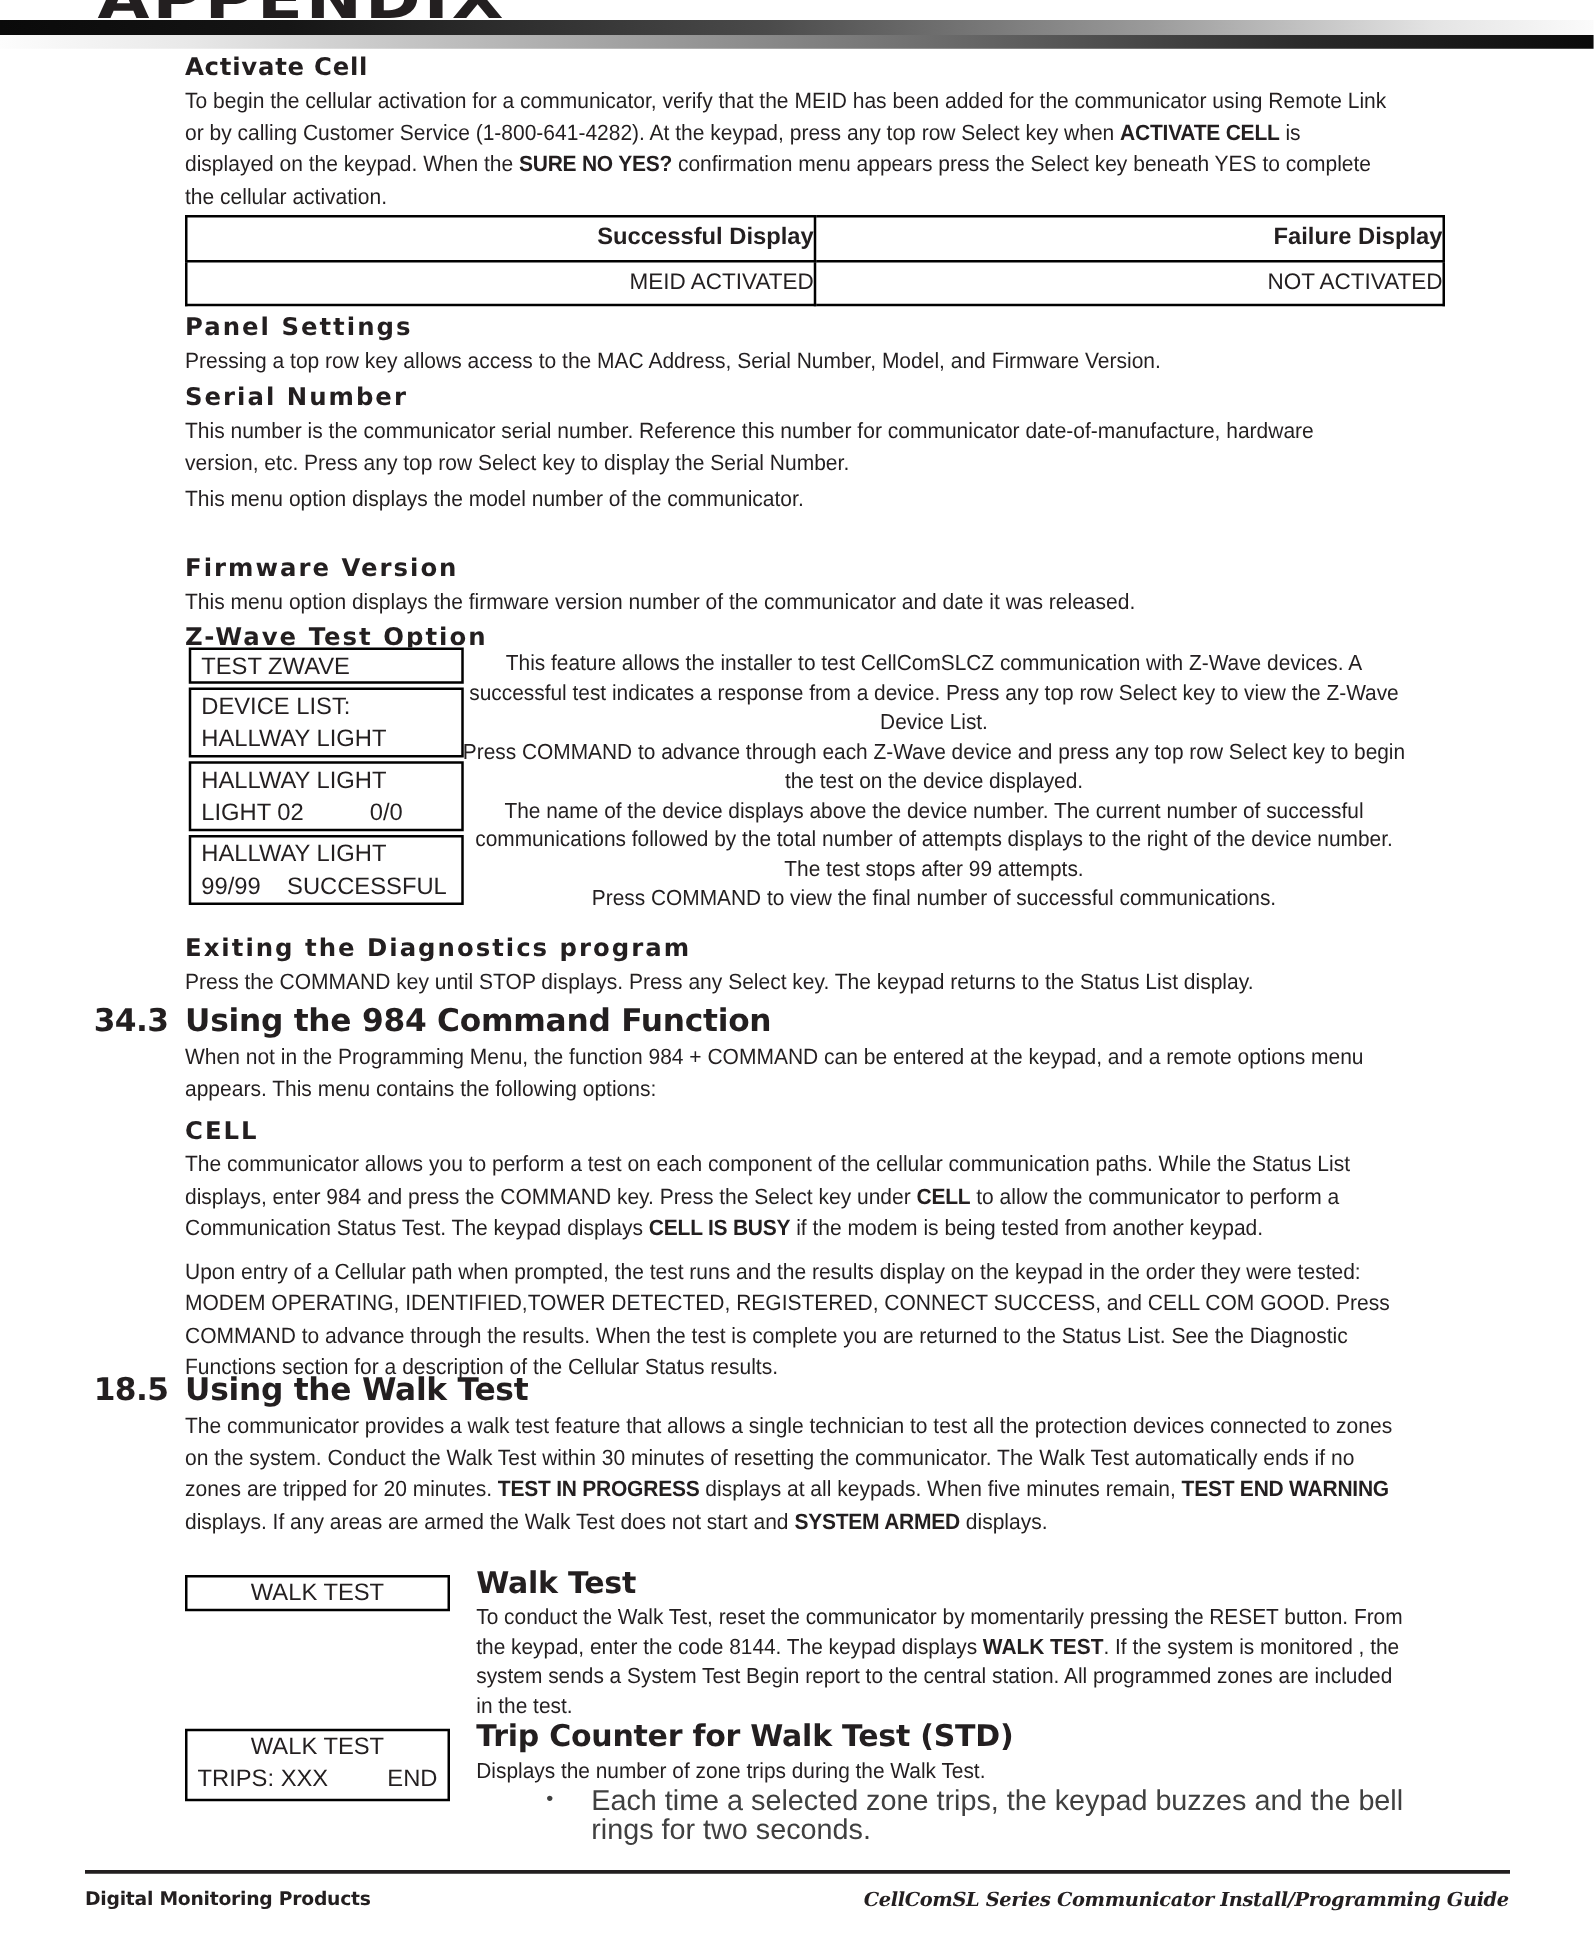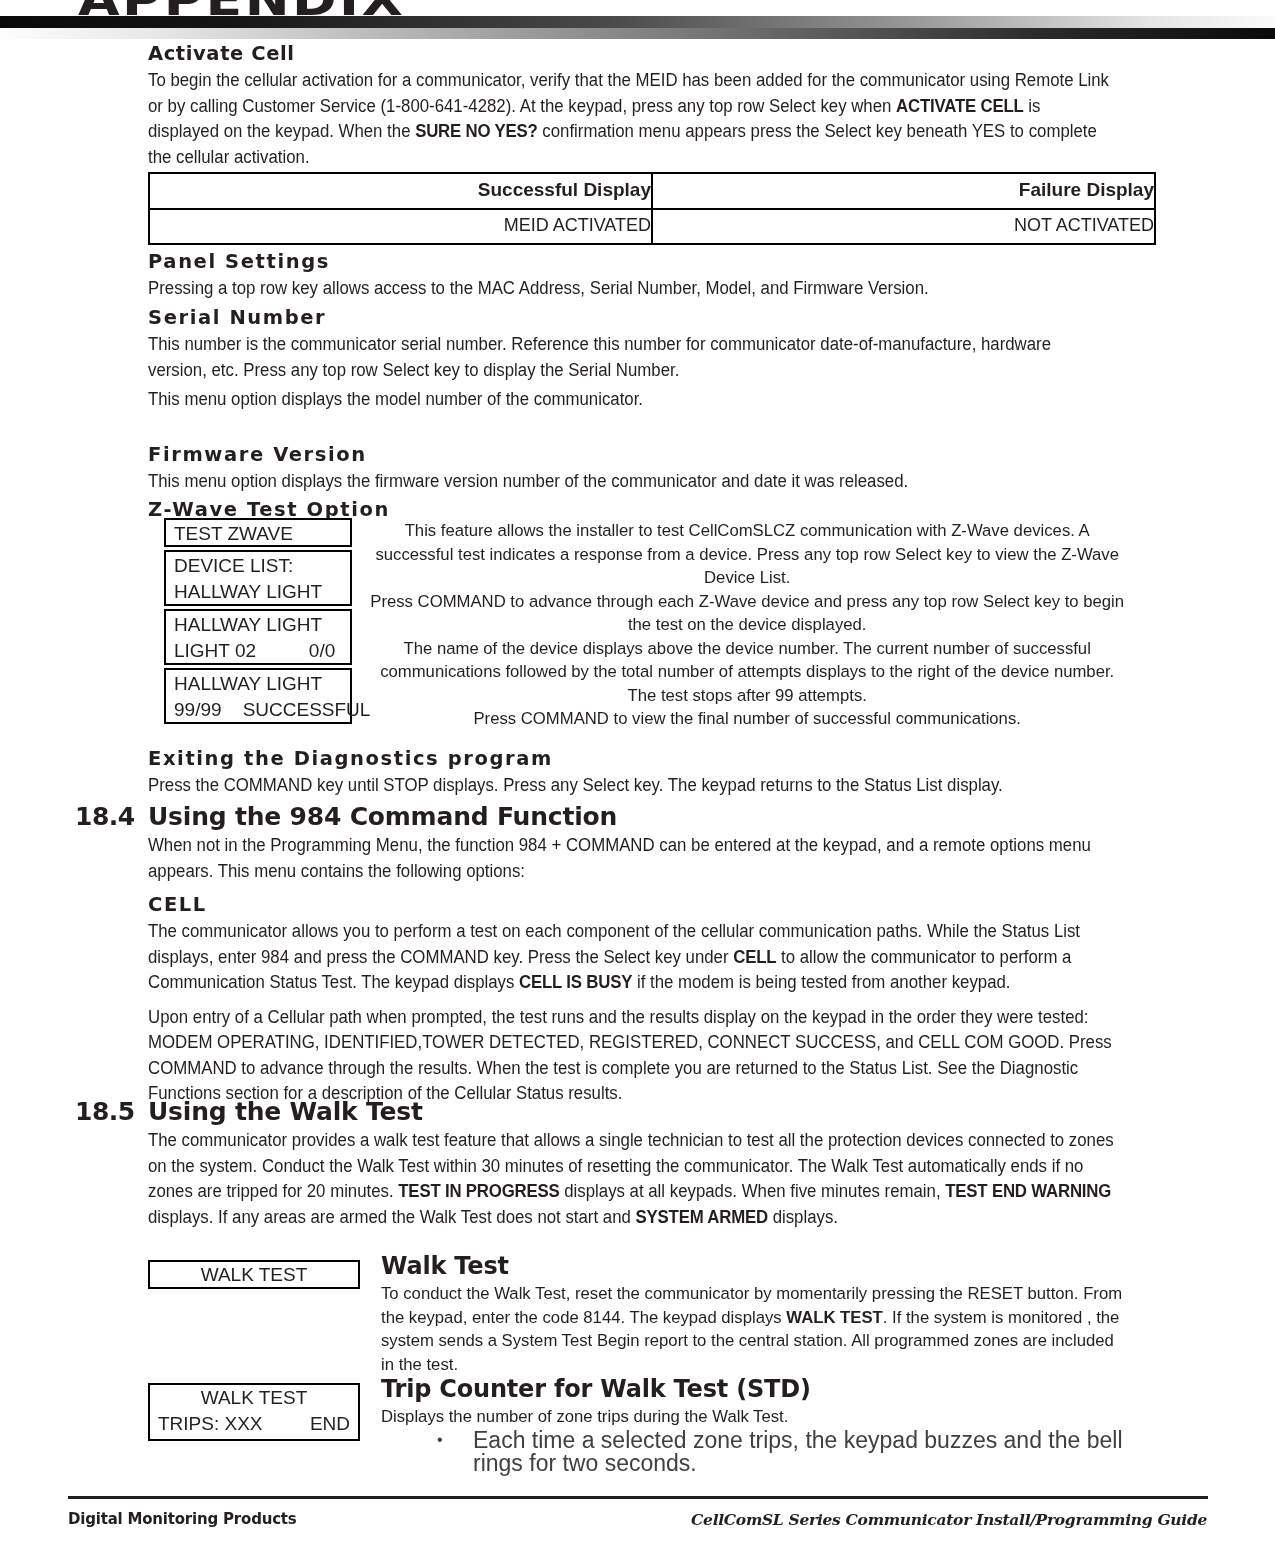--- a/index.html
+++ b/index.html
@@ -121,22 +121,22 @@
     padding-left: 8px;
     padding-right: 8px;
     white-space: pre;
   }
   .kp .line.center { text-align: center; padding-left: 0; padding-right: 0;}
   .kp .line.split { display: flex; justify-content: space-between; }
 
   
   #zwave-boxes {
     position: absolute;
-    left: 164px;
-    width: 188px;
+    left: 151px;
+    width: 220px;
   }
   #zwave-boxes .kp { margin-bottom: 3px; }
   #zwave-boxes .kp.one { height: 29px; padding-top: 1px; }
   #zwave-boxes .kp.two { height: 56px; padding-top: 1px; }
 
   #zwave-text {
     position: absolute;
     left: 368px;
     width: 790px;
   }
@@ -348,21 +348,21 @@
     <p>The name of the device displays above the device number. The current number of successful communications followed by the total number of attempts displays to the right of the device number. The test stops after 99 attempts.</p>
     <p>Press COMMAND to view the final number of successful communications.</p>
   </div>
 
   <div class="col" style="top:705px;">
     <h3 class="sub-head wide">Exiting the Diagnostics program</h3>
     <p class="body">Press the COMMAND key until STOP displays. Press any Select key. The keypad returns to the Status List display.</p>
   </div>
 
   <div class="numsec" style="top:760px;">
-    <div class="num">18.4</div>
+    <div class="num">34.3</div>
     <h2>Using the 984 Command Function</h2>
     <div class="inner">
       <p class="body">When not in the Programming Menu, the function 984 + COMMAND can be entered at the keypad, and a remote options menu appears. This menu contains the following options:</p>
       <h3 class="sub-head wide" style="margin-top:6px;">CELL</h3>
       <p class="body"><span>The communicator allows you to perform a test on each component of the cellular communication paths. While the Status List displays, enter 984 and press the COMMAND key. Press the Select key under </span><b>CELL</b><span> to allow the communicator to perform a Communication Status Test. The keypad displays </span><b>CELL IS BUSY</b><span> if the modem is being tested from another keypad.</span></p>
       <p class="body">Upon entry of a Cellular path when prompted, the test runs and the results display on the keypad in the order they were tested: MODEM OPERATING, IDENTIFIED,TOWER DETECTED, REGISTERED, CONNECT SUCCESS, and CELL COM GOOD. Press COMMAND to advance through the results. When the test is complete you are returned to the Status List. See the Diagnostic Functions section for a description of the Cellular Status results.</p>
     </div>
   </div>
 
   <div class="numsec" style="top:1055px;">

